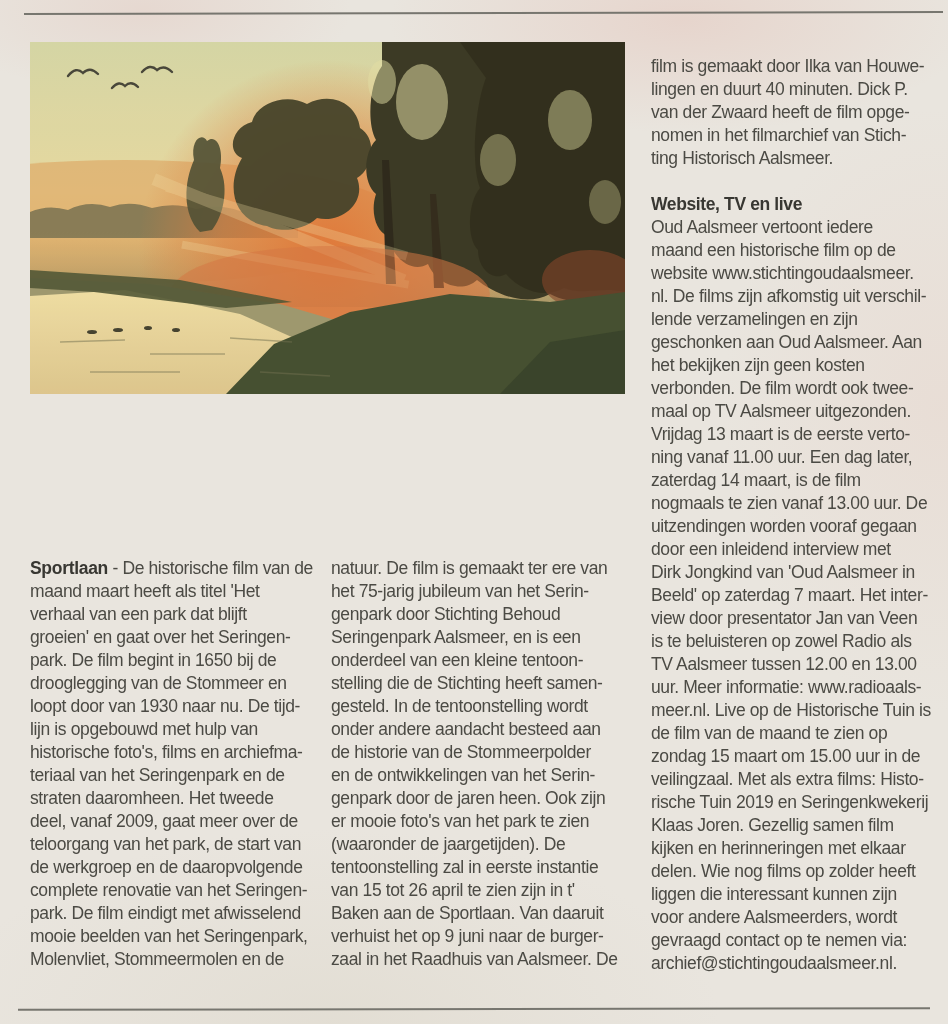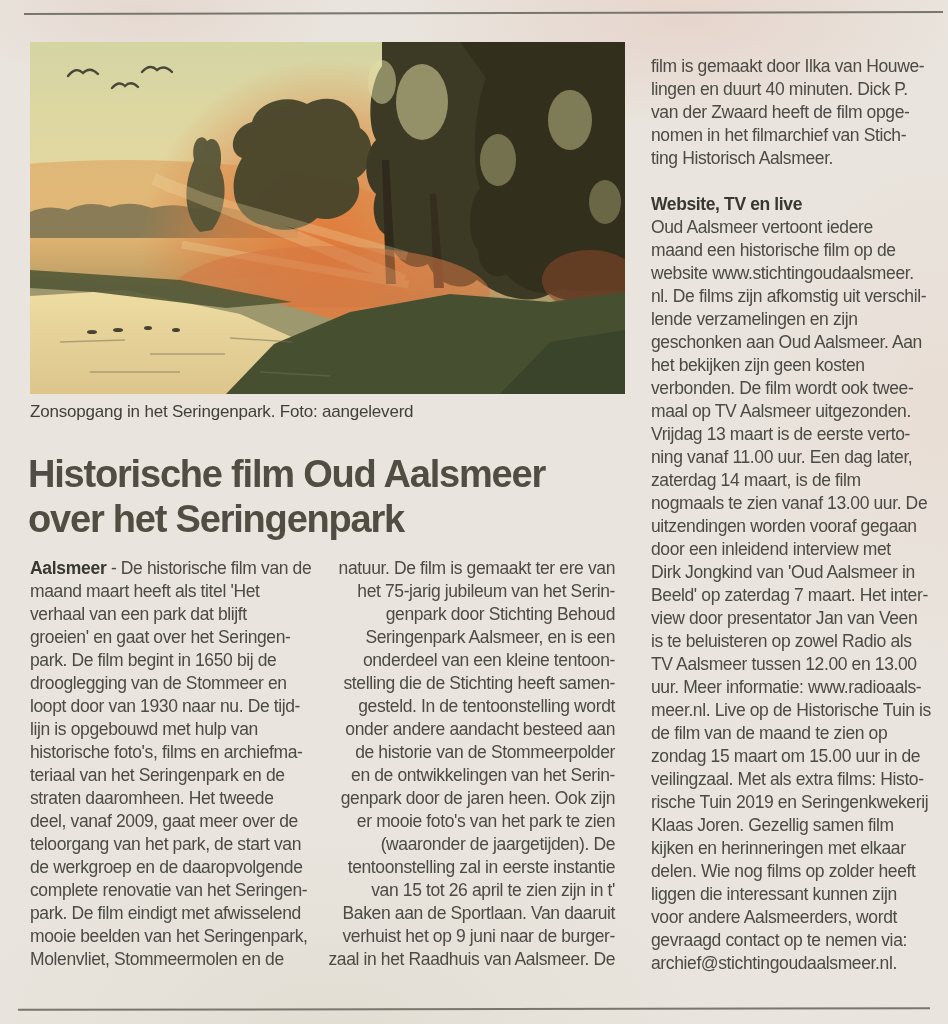--- a/index.html
+++ b/index.html
@@ -31,21 +31,21 @@
     position:absolute;left:28px;top:452px;width:640px;
     font-size:38px;font-weight:bold;line-height:45px;letter-spacing:-1.2px;
     color:#504d42;white-space:pre-line;
   }
   .col{
     position:absolute;font-size:17.5px;line-height:23px;letter-spacing:-.38px;
     color:#4b4a44;
   }
   .col .lines{white-space:pre-line;}
   .col1{left:30px;top:557px;width:302px;}
-  .col2{left:313px;top:557px;width:302px;text-align:right;}
+  .col2{left:331px;top:557px;width:302px;}
   .col3{left:651px;top:55px;width:300px;}
   .dateline-line b{color:#383732;letter-spacing:-.3px;}
   .dateline-line span{white-space:pre;margin-top:25px;}
   .subhead{font-weight:bold;color:#383732;margin-top:23px;height:23px;}
 </style>
 </head>
 <body>
 
 <div class="page">
 
@@ -135,27 +135,24 @@
 
     <g stroke="#3f3e30" stroke-width="2.4" fill="none" stroke-linecap="round">
       <path d="M38,34 Q46,24 53,31 Q60,24 68,32"></path>
       <path d="M82,46 Q89,38 95,44 Q101,38 108,45"></path>
       <path d="M112,30 Q120,21 127,28 Q134,22 142,30"></path>
     </g>
 
     <rect x="0" y="0" width="595" height="352" fill="#e9e5de" opacity="0.06"></rect>
   </svg>
 
-  <div class="caption">Zonsopgang in het Seringenpark. Foto: aangeleverd</div>
-
-  <h1 class="headline" style="margin:0;">Historische film Oud Aalsmeer
-over het Seringenpark</h1>
+
 
   <div class="col col1">
-    <div class="dateline-line"><b>Aalsmeer</b><span> - De historische film van de</span></div>
+    <div class="dateline-line"><b>Sportlaan</b><span> - De historische film van de</span></div>
     <div class="lines">maand maart heeft als titel 'Het
 verhaal van een park dat blijft
 groeien' en gaat over het Seringen-
 park. De film begint in 1650 bij de
 drooglegging van de Stommeer en
 loopt door van 1930 naar nu. De tijd-
 lijn is opgebouwd met hulp van
 historische foto's, films en archiefma-
 teriaal van het Seringenpark en de
 straten daaromheen. Het tweede

